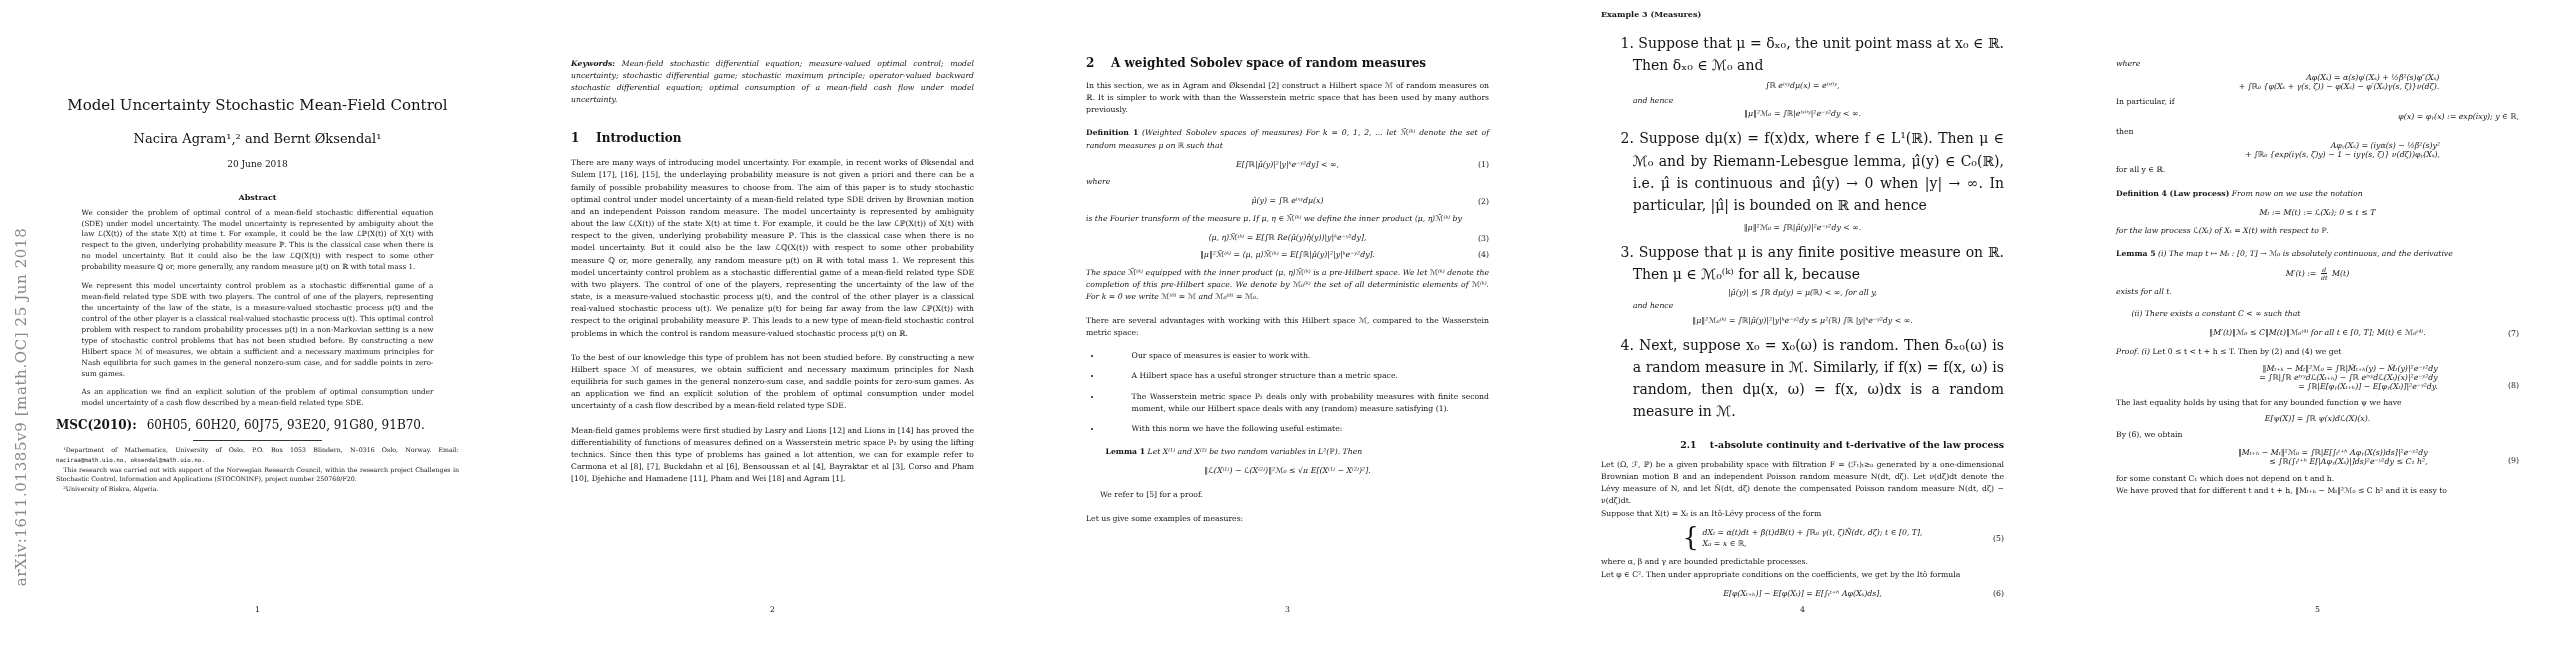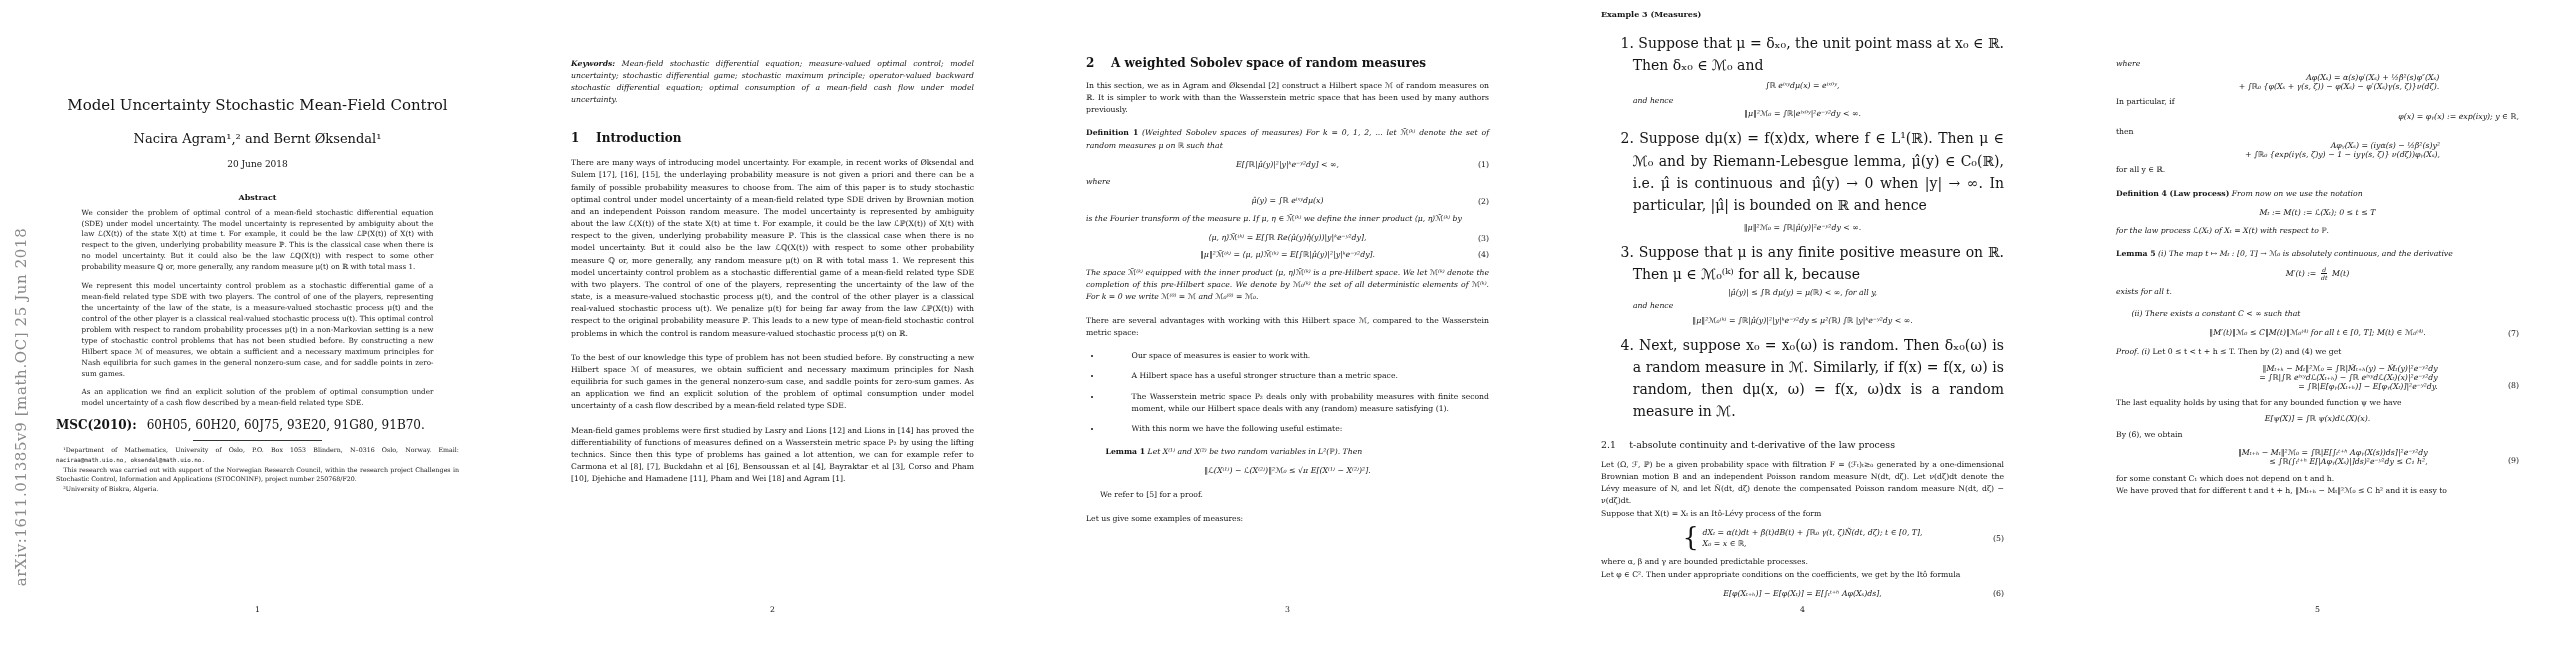--- a/index.html
+++ b/index.html
@@ -26,21 +26,21 @@
   .msc-label { font-weight:bold; }
   .fn-rule { margin-top:7.8px; width:129px; border:none; border-top:0.9px solid #333; }
   .footnotes { margin-top:3.3px; font-size:6.3px; line-height:1.5; text-align:justify; }
   .footnotes p { margin:0; text-indent:7.2px; }
   .mono { font-family:"DejaVu Sans Mono","Liberation Mono",monospace; font-size:5.9px; }
   .pagenum { position:absolute; bottom:53px; left:0; width:100%; text-align:center; font-size:7.8px; }
 
   
   .body-text { font-size:7.7px; line-height:1.58; text-align:justify; }
   .sec { display:flex; gap:16.7px; font-size:12px; font-weight:bold; }
-  .subsec { display:flex; gap:13.3px; font-size:9.4px; font-weight:normal; }
+  .subsec { display:flex; gap:13.3px; font-size:9.4px; font-weight:bold;justify-content:flex-end; }
   .thm { font-style:italic; }
   .thm-label { font-weight:bold; font-style:normal; }
   .proof-label { font-style:italic; }
   .indent { text-indent:14px; }
 
   
   .eq { position:relative; text-align:center; font-style:italic; font-size:7.8px; margin:7.8px 0; }
   .eq .tag { position:absolute; right:0; top:50%; transform:translateY(-50%); font-style:normal; }
   .eq .tag-bottom { top:auto; bottom:0.6px; transform:none; }
   .eq-stack { display:inline-block; text-align:right; }

